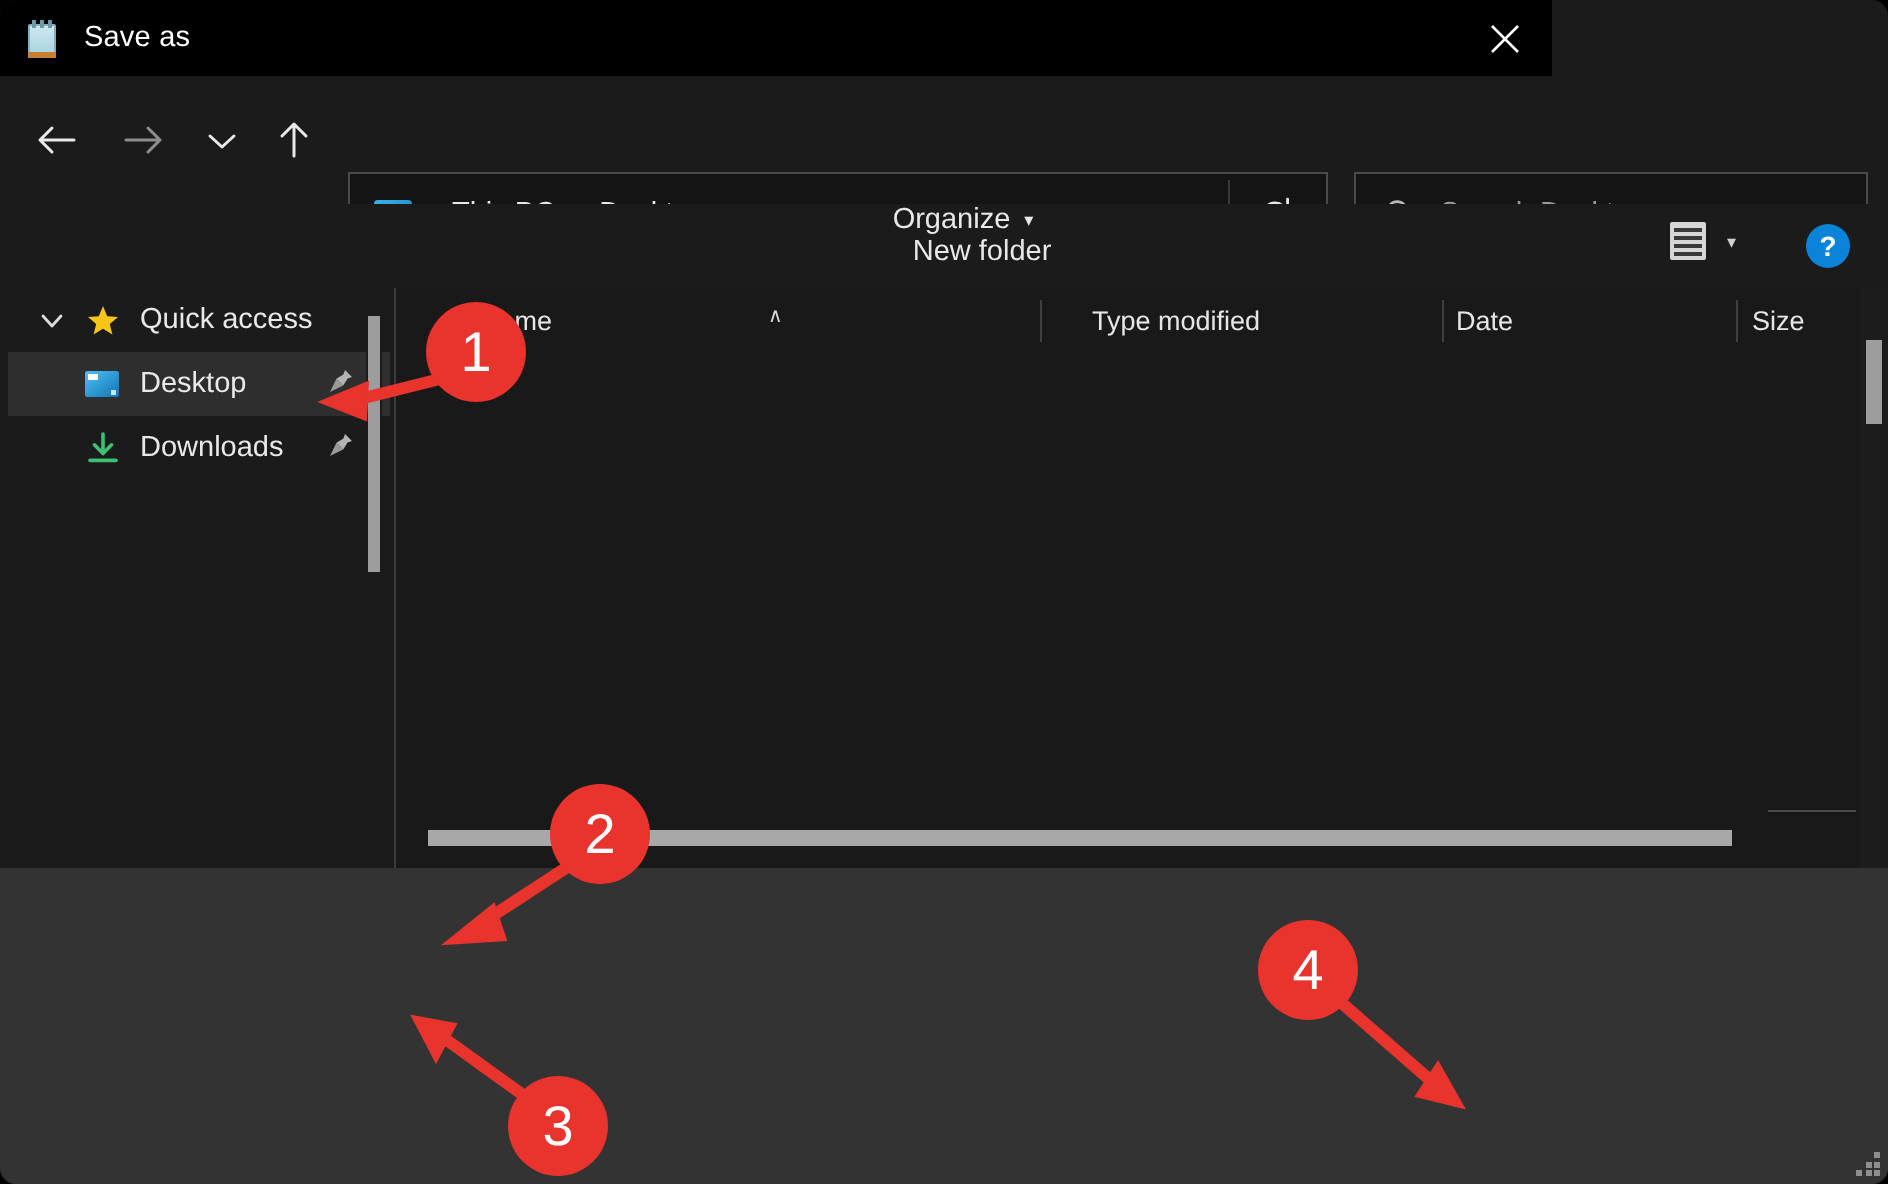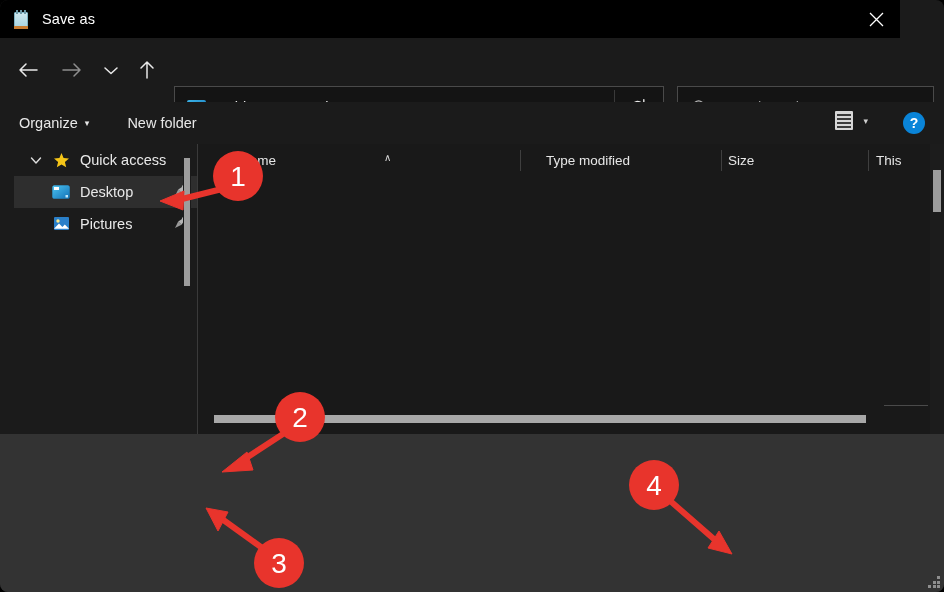--- a/index.html
+++ b/index.html
@@ -12,21 +12,21 @@
   #dialog {
     position: relative;
     width: 944px; height: 592px;
     background: #1b1b1b;
     border-radius: 8px;
     overflow: hidden;
   }
 
   
   #titlebar {
-    position: absolute; left: 0; top: 0; width: 900px; height: 38px;
+    position: absolute; left: 0; top: 0; width: 776px; height: 38px;
     background: #000000;
     display: flex; align-items: center;
   }
   #title-icon {
     margin-left: 13px; width: 17px; height: 19px; position: relative;
   }
   #title-icon .pad {
     position: absolute; left: 1px; top: 2px; width: 14px; height: 16px;
     background: linear-gradient(#cfe8ef, #a8d4e0);
     border: 1px solid #7fb3c4; border-radius: 1px;
@@ -104,21 +104,21 @@
   }
   #search-icon { margin-left: 14px; color: #b9b9b9; display:flex; }
   #search-placeholder {
     margin-left: 12px; color: #9b9b9b; font-size: 14.5px;
   }
 
   
   #commandbar {
     position: absolute; left: 0; top: 102px; width: 944px; height: 42px;
     background: #1b1b1b;
-    display: flex; align-items: center;
+    display: flex; align-items: center; flex-direction: column;
   }
   #organize-button {
     margin-left: 19px; color: #e8e8e8; font-size: 14.5px;
     display: flex; align-items: center; gap: 7px;
   }
   #newfolder-button {
     margin-left: 38px; color: #e8e8e8; font-size: 14.5px;
   }
   #view-button {
     position: absolute; right: 76px; top: 9px;
@@ -132,21 +132,21 @@
   #help-button {
     position: absolute; right: 19px; top: 10px;
     width: 22px; height: 22px; border-radius: 50%;
     background: #0a84d8; color: #ffffff;
     font-size: 14px; font-weight: bold;
     display: flex; align-items: center; justify-content: center;
   }
 
   
   #sidebar {
-    position: absolute; left: 14px; top: 144px; width: 191px; height: 290px;
+    position: absolute; left: 4px; top: 144px; width: 191px; height: 290px;
     background: #1b1b1b; overflow: hidden;
   }
   .side-row {
     height: 32px; display: flex; align-items: center; position: relative;
   }
   .side-row.selected { background: #2e2e2e; }
   .side-chevron {
     width: 28px; display: flex; align-items: center; justify-content: center;
     color: #dcdcdc; font-size: 11px;
   }
@@ -338,56 +338,56 @@
       </span>
       <span class="side-label">Desktop</span>
       <span class="side-pin">
         <svg width="13" height="14" viewBox="0 0 13 14">
             <path d="M8.5 1 L12 4.5 L9.8 5.3 L7.6 8.8 L4.2 5.4 L7.7 3.2 Z" fill="#b4b4b4"></path>
             <path d="M4.2 5.4 L1 12 L7.6 8.8" fill="#9a9a9a"></path>
           </svg>
       </span>
     </div>
 
-
-
     <div class="side-row" style="padding-left:36px">
       <span class="side-ico">
-        <svg width="17" height="16" viewBox="0 0 17 16">
-          <rect x="1" y="1" width="15" height="13" rx="1" fill="#2a7fc9"></rect>
-          <circle cx="5" cy="5" r="1.7" fill="#ffe98a"></circle>
-          <path d="M1 12.8 L6 7.4 L9.4 11 L11.8 8.6 L16 12.8 Z" fill="#ffffff"></path>
+        <svg width="17" height="17" viewBox="0 0 17 17">
+          <path d="M8.5 1 V10" stroke="#3fbf72" stroke-width="1.8" stroke-linecap="round"></path>
+          <path d="M4.2 6.4 L8.5 10.8 L12.8 6.4" stroke="#3fbf72" stroke-width="1.8" fill="none" stroke-linecap="round" stroke-linejoin="round"></path>
+          <path d="M2 14.2 H15" stroke="#3fbf72" stroke-width="1.8" stroke-linecap="round"></path>
         </svg>
       </span>
-      <span class="side-label">Pictures</span>
+      <span class="side-label">Downloads</span>
       <span class="side-pin">
         <svg width="13" height="14" viewBox="0 0 13 14">
             <path d="M8.5 1 L12 4.5 L9.8 5.3 L7.6 8.8 L4.2 5.4 L7.7 3.2 Z" fill="#b4b4b4"></path>
             <path d="M4.2 5.4 L1 12 L7.6 8.8" fill="#9a9a9a"></path>
           </svg>
       </span>
     </div>
+
+
 
   </div>
 
   <div id="sidebar-scrollbar">
     <div id="sidebar-thumb"></div>
   </div>
   <div id="sidebar-divider"></div>
 
   <div id="filepane">
     <div id="colheaders">
       <span class="colhead" style="left:42px">Name</span>
       <span id="sort-caret" style="left:186px; top:8px">∧</span>
       <div class="colsep" style="left:322px"></div>
       <span class="colhead" style="left:348px">Type modified</span>
       <div class="colsep" style="left:523px"></div>
-      <span class="colhead" style="left:530px">Size</span>
+      <span class="colhead" style="left:530px">Date</span>
       <div class="colsep" style="left:670px"></div>
-      <span class="colhead" style="left:678px">This</span>
+      <span class="colhead" style="left:678px">Size</span>
     </div>
 
     <div id="filelist-body"></div>
 
     <div id="hsb-right-line"></div>
     <div id="hscroll-track">
       <div id="hscroll-thumb"></div>
     </div>
     <div id="vscroll-track">
       <div id="vscroll-thumb"></div>

